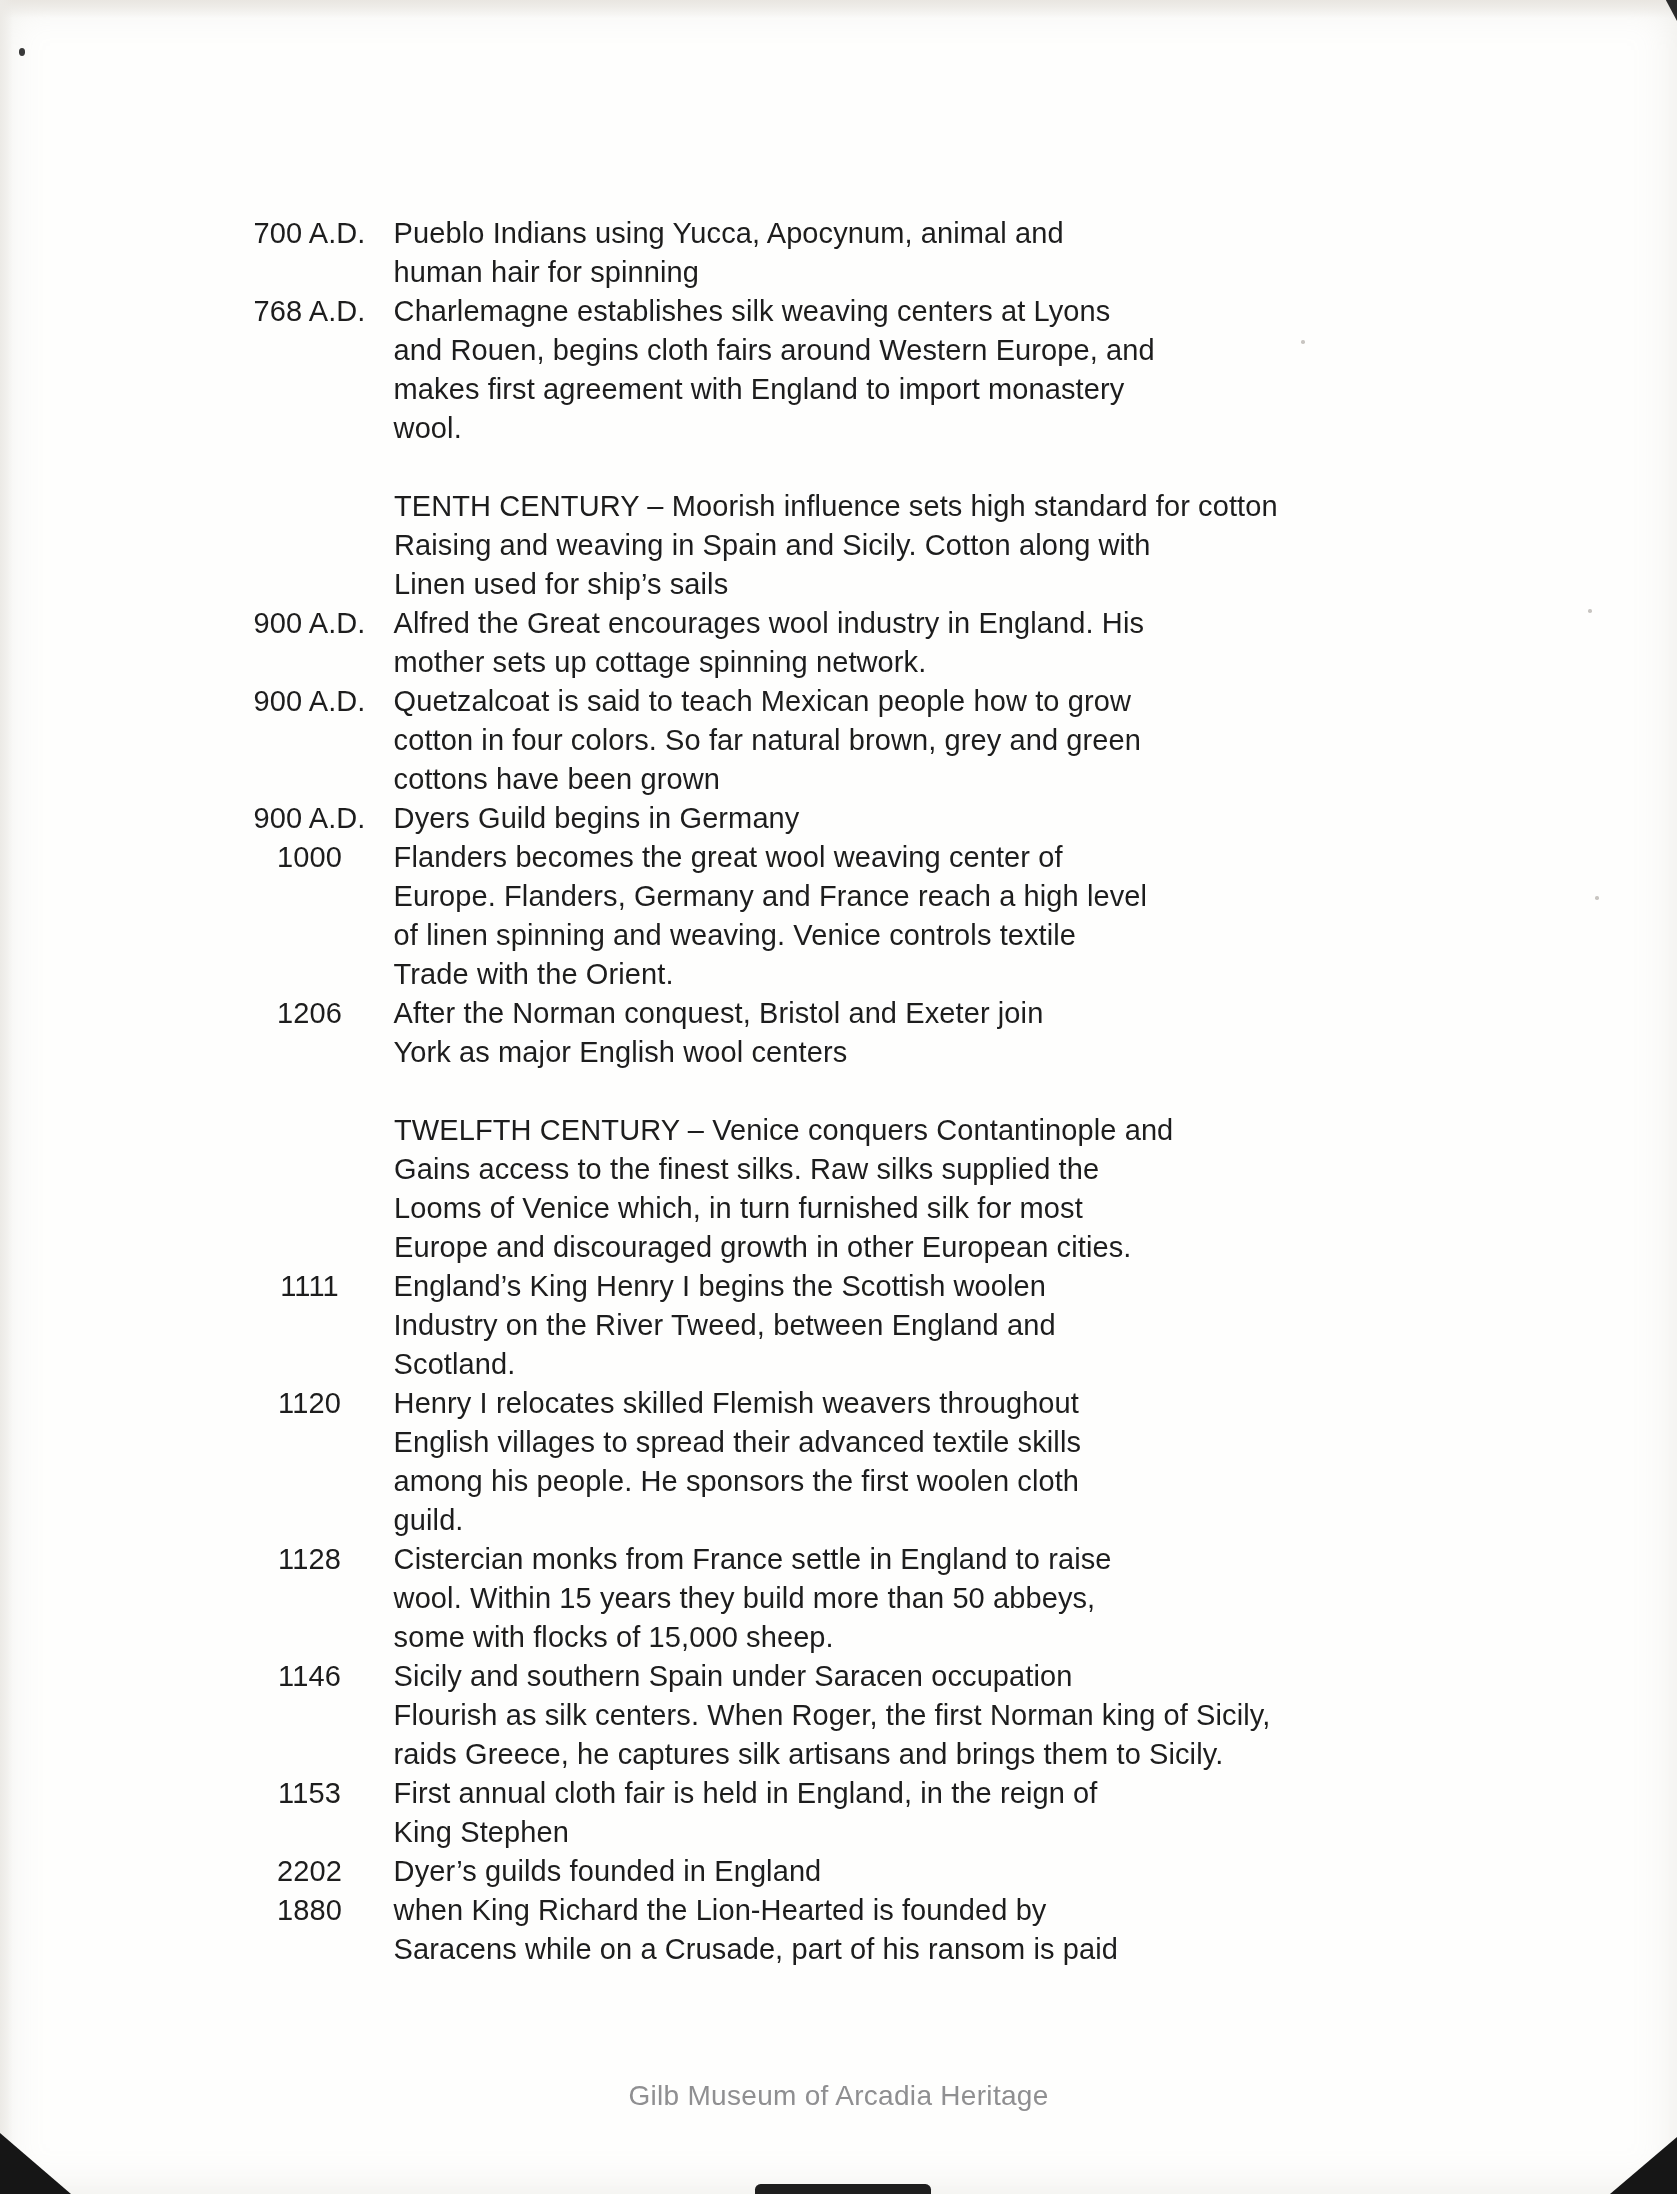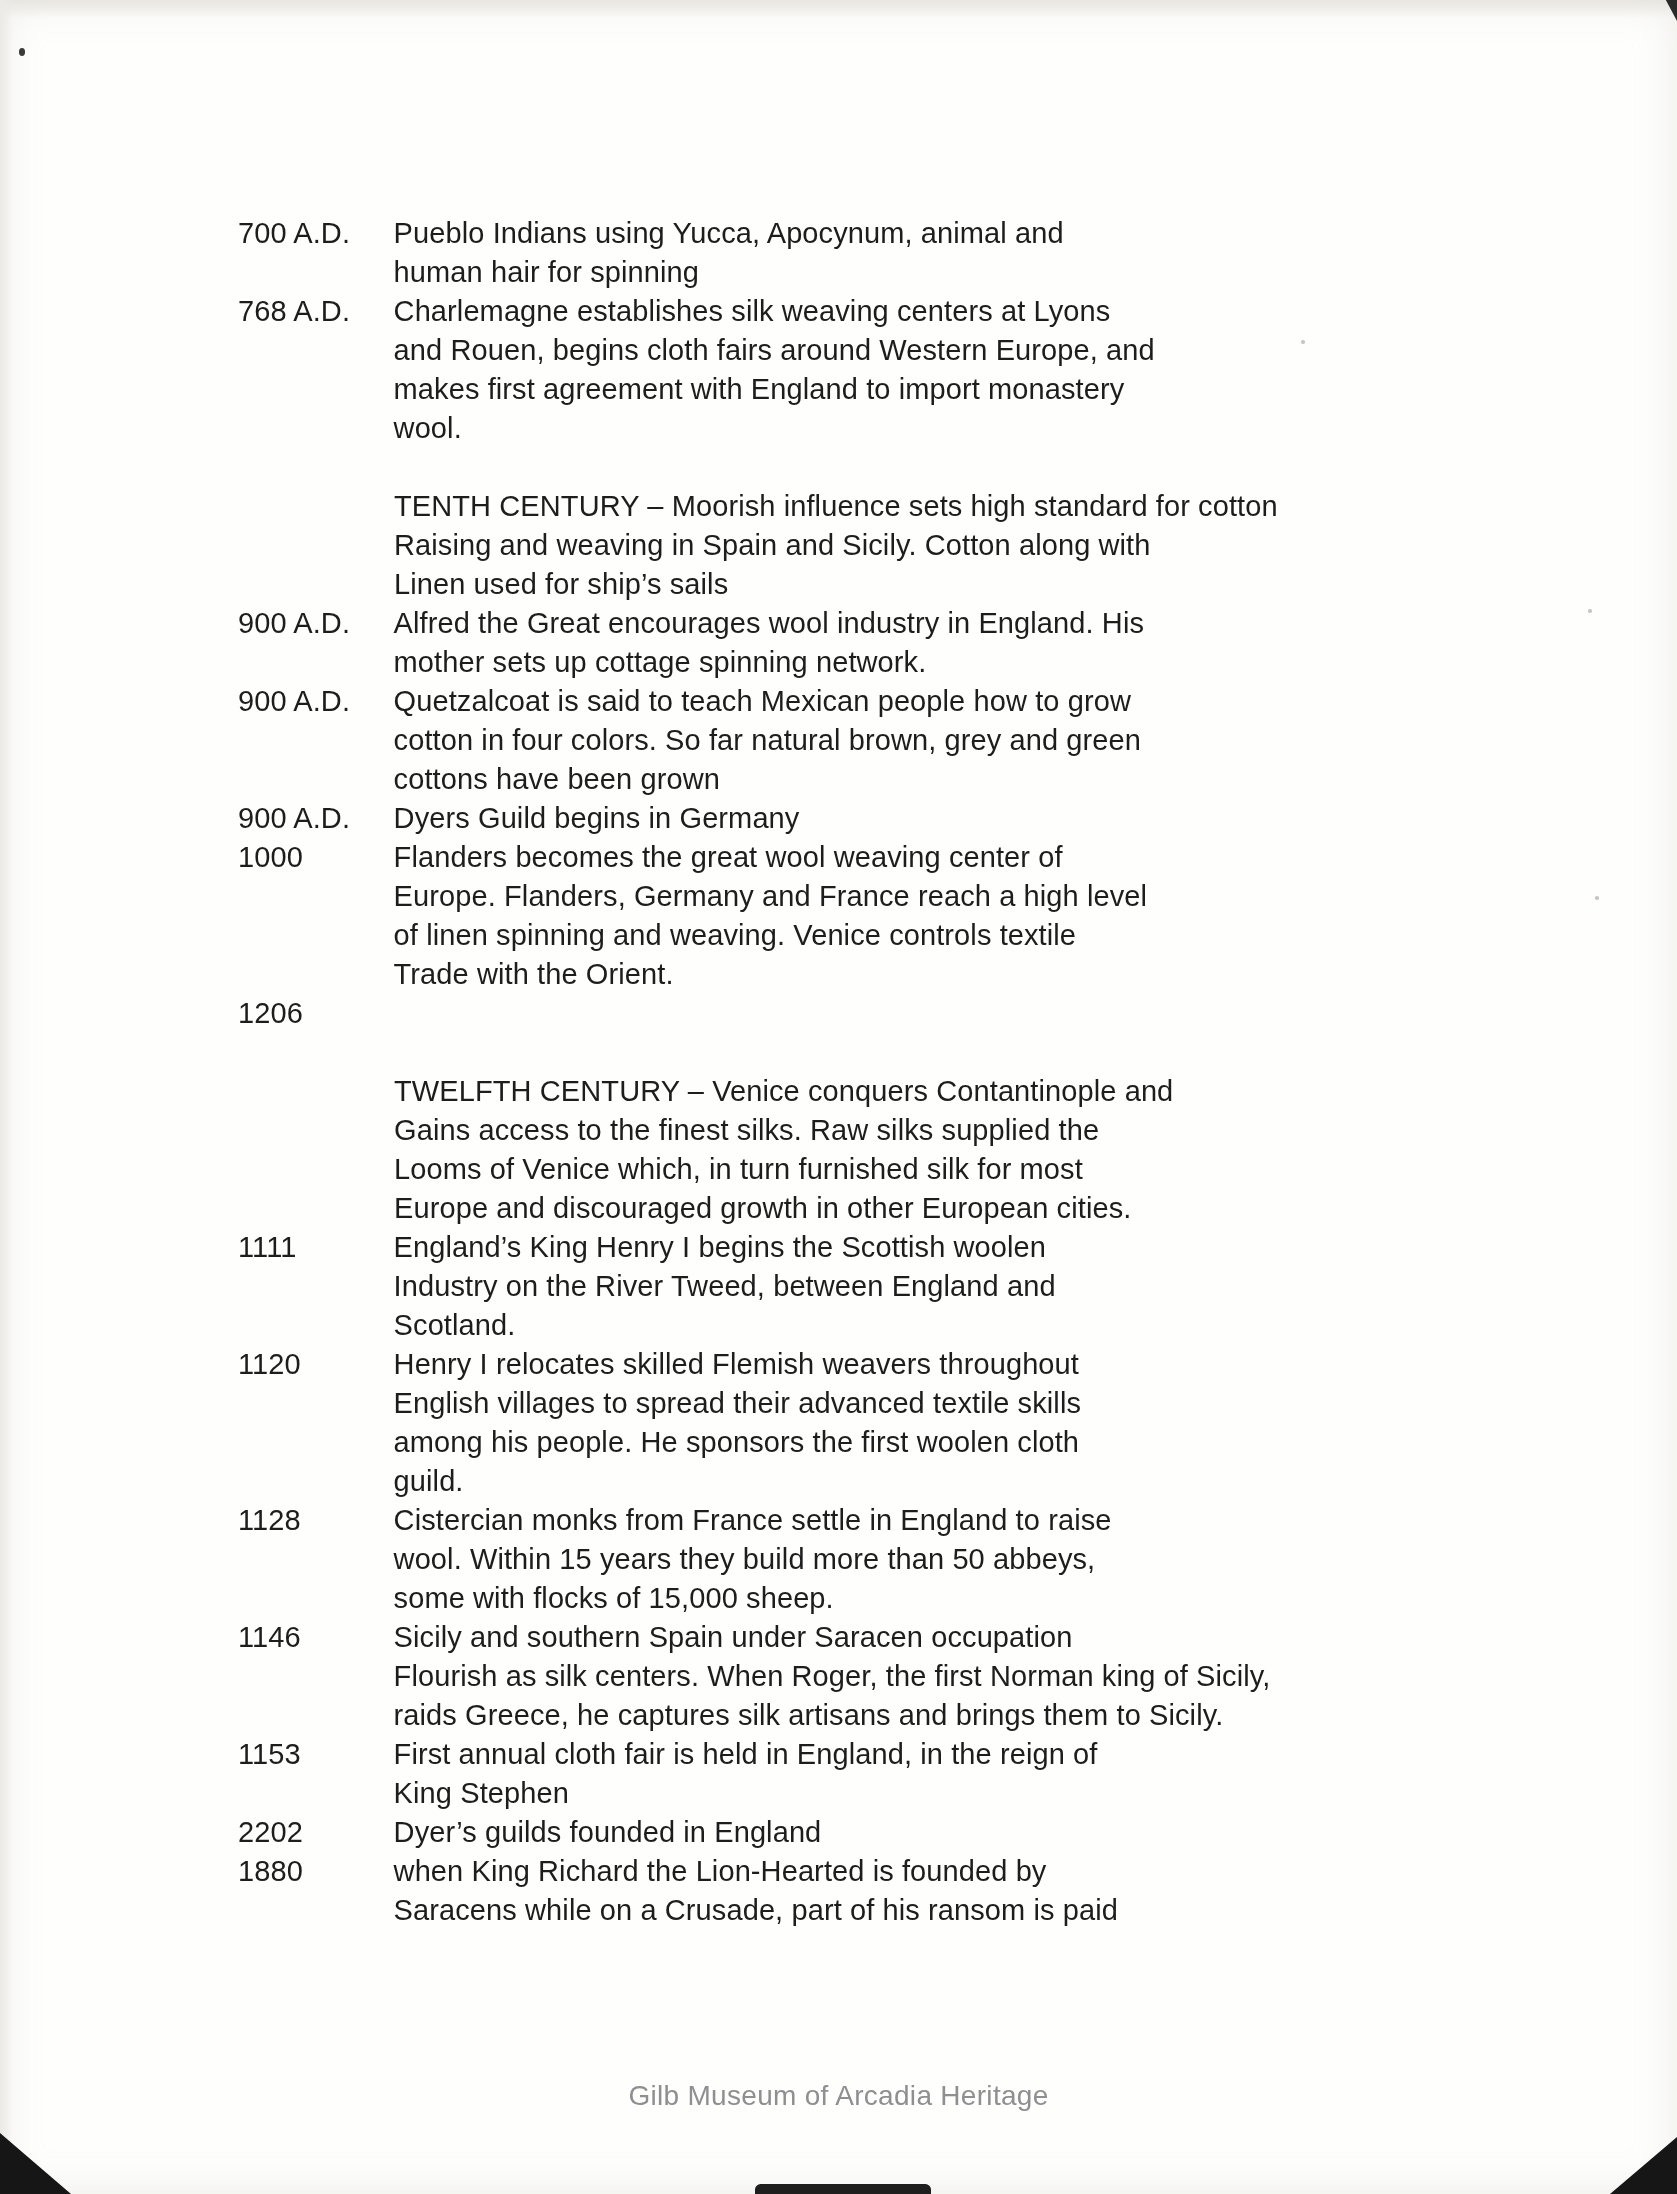--- a/index.html
+++ b/index.html
@@ -39,21 +39,21 @@
     font-size: 29px;
     line-height: 39px;
     letter-spacing: 0.1px;
   }
   .entry {
     display: grid;
     grid-template-columns: 143px 1fr;
     column-gap: 12.6px;
   }
   .entry-date {
-    text-align: left;
+    text-align: center;
     white-space: nowrap;
   }
   .entry-text {
     white-space: pre-line;
   }
   .century {
     padding-left: 156px;
     text-indent: -156px;
     white-space: pre-line;
   }
@@ -144,20 +144,22 @@
   <div class="entry">
     <div class="entry-date">1000</div>
     <div class="entry-text">Flanders becomes the great wool weaving center of
 Europe. Flanders, Germany and France reach a high level
 of linen spinning and weaving. Venice controls textile
 Trade with the Orient.</div>
   </div>
 
   <div class="entry">
     <div class="entry-date">1206</div>
+    <div class="entry-text">After the Norman conquest, Bristol and Exeter join
+York as major English wool centers</div>
   </div>
 
   <div class="century">
     <span class="entry-text-inline">TWELFTH CENTURY – Venice conquers Contantinople and
 Gains access to the finest silks. Raw silks supplied the
 Looms of Venice which, in turn furnished silk for most
 Europe and discouraged growth in other European cities.</span>
   </div>
 
   <div class="entry">

